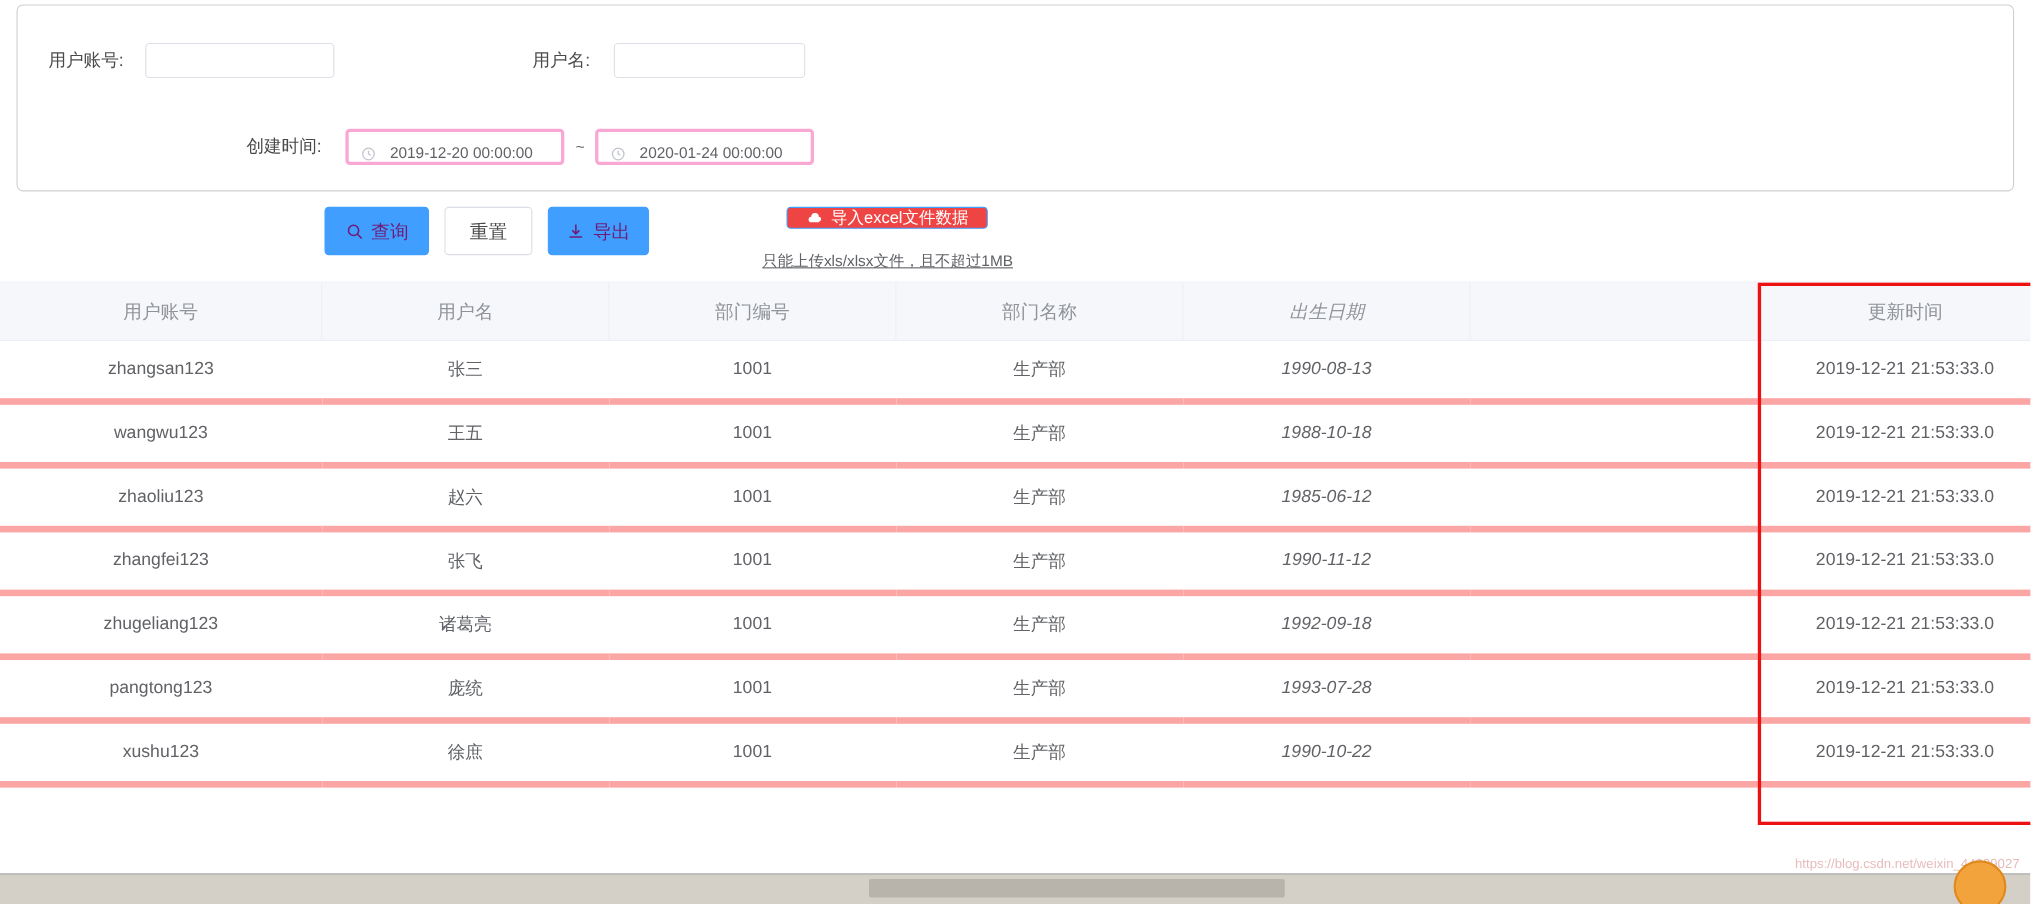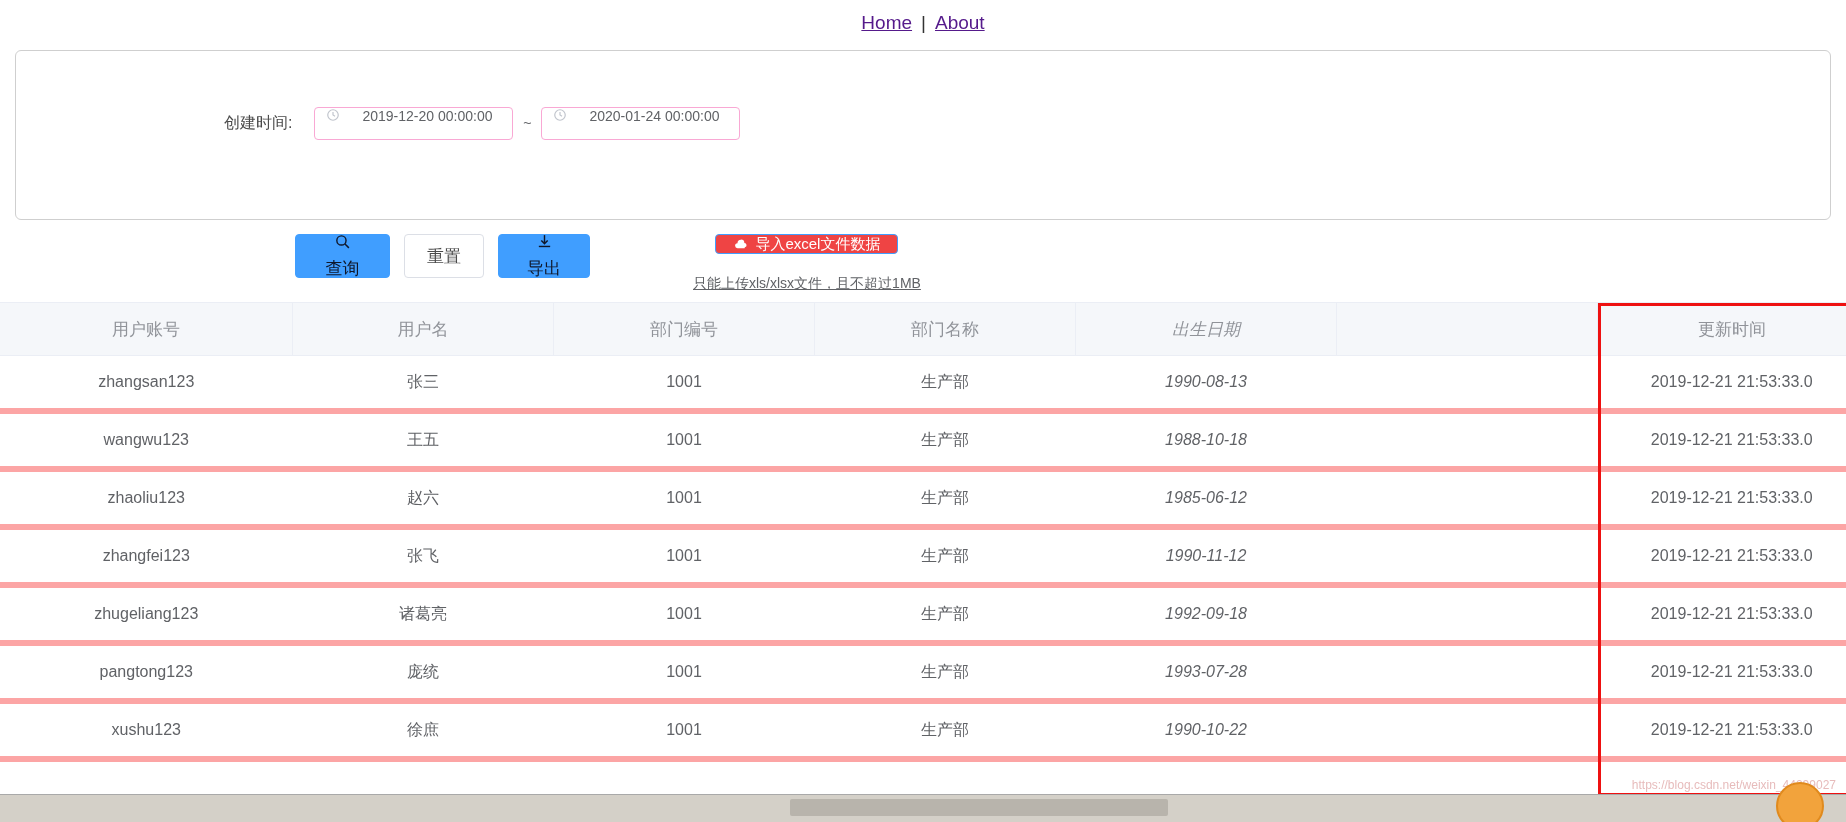--- a/index.html
+++ b/index.html
@@ -113,27 +113,27 @@
     top: 50%;
     transform: translateY(-50%);
     width: 12px;
     height: 12px;
     color: #c0c4cc;
   }
 
   .dateinput {
     width: 199px;
     height: 33px;
-    border: 1px solid #f9a8d4;
+    border: 3px solid #f9a8d4;
     border-radius: 4px;
     background: #fff;
     box-sizing: border-box;
     display: flex;
-    align-items: flex-start;
-    gap: 22px;
+    align-items: flex-end;
+    gap: 12px;
     padding: 0 11px;
     cursor: pointer;
   }
   .dateinput .clock { width: 14px; height: 14px; color: #c0c4cc; flex: 0 0 auto; }
   .dateinput .dval { font-size: 14px; color: #606266; white-space: nowrap; }
   .tilde {
     width: 28px;
     text-align: center;
     font-size: 14px;
     color: #606266;
@@ -157,23 +157,22 @@
     align-items: center;
     justify-content: center;
     gap: 7px;
     cursor: pointer;
     box-sizing: border-box;
     border: 1px solid transparent;
     white-space: nowrap;
   }
   .btn.primary {
     background: #409eff;
-    color: #0f172a;
+    color: #701a75;
     border-color: #409eff;
-    flex-direction: column;
   }
   .btn.plain {
     background: #fff;
     color: #4a4a4a;
     border-color: #dcdfe6;
   }
   .btn.query  { width: 95px; }
   .btn.reset  { width: 80px; }
   .btn.export { width: 92px; }
 
@@ -285,28 +284,34 @@
     border-radius: 50%;
     background: #f2a33c;
     border: 2px solid #e08a1e;
   }
 </style>
 </head>
 <body>
 
 <div id="page">
 
-  <div class="nav">
-    <a>Home</a>
-    <span class="sep">|</span>
-    <a>About</a>
-  </div>
 
   <div class="panel">
 
+    <div class="form-row">
+      <div class="fld">
+        <span class="lbl acct">用户账号:</span>
+        <input class="txtinput" type="text" placeholder="" style="">
+      </div>
+      <div class="gap-name"></div>
+      <div class="fld">
+        <span class="lbl2">用户名:</span>
+        <input class="txtinput uname" type="text" placeholder="" style="">
+      </div>
+    </div>
 
     <div class="form-row second">
       <div class="gap-time"></div>
       <div class="fld">
         <span class="lbl2">创建时间:</span>
         <div class="dateinput">
           <span class="clock">
             <svg viewBox="0 0 24 24" width="14" height="14" fill="none" stroke="currentColor" stroke-width="2">
               <circle cx="12" cy="12" r="9"></circle>
                 <path d="M12 7v5l3.5 2"></path>

